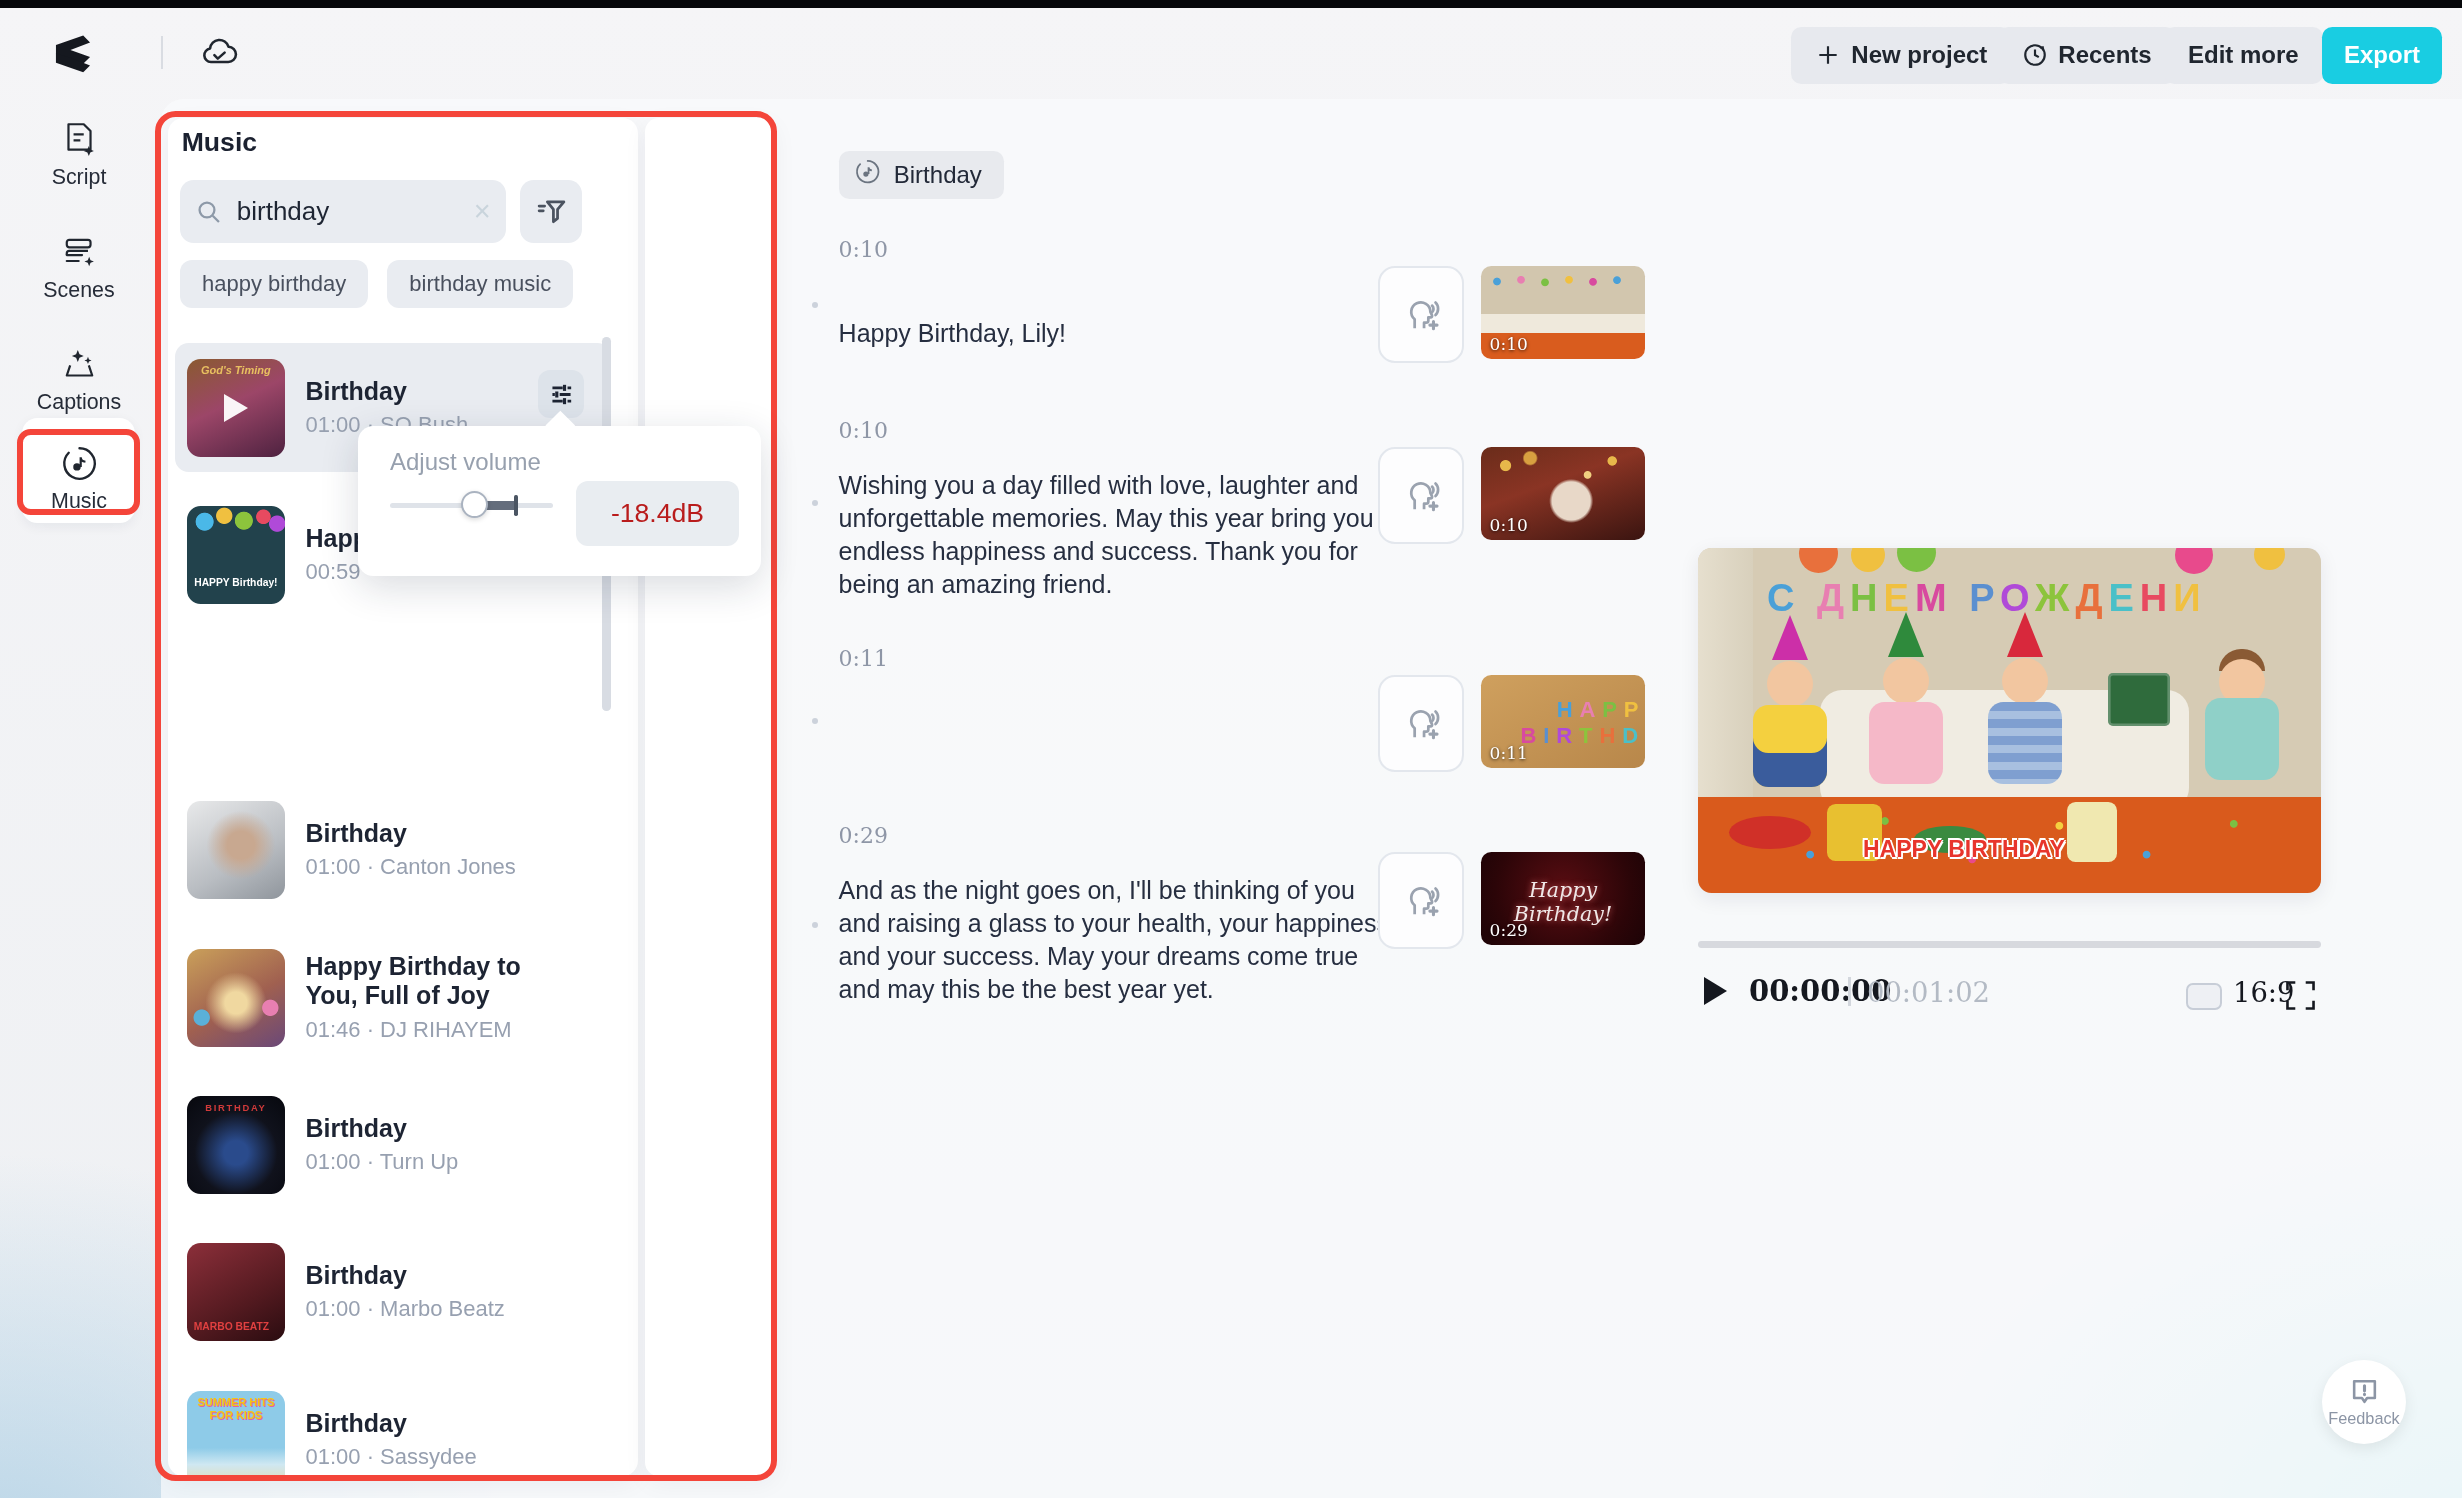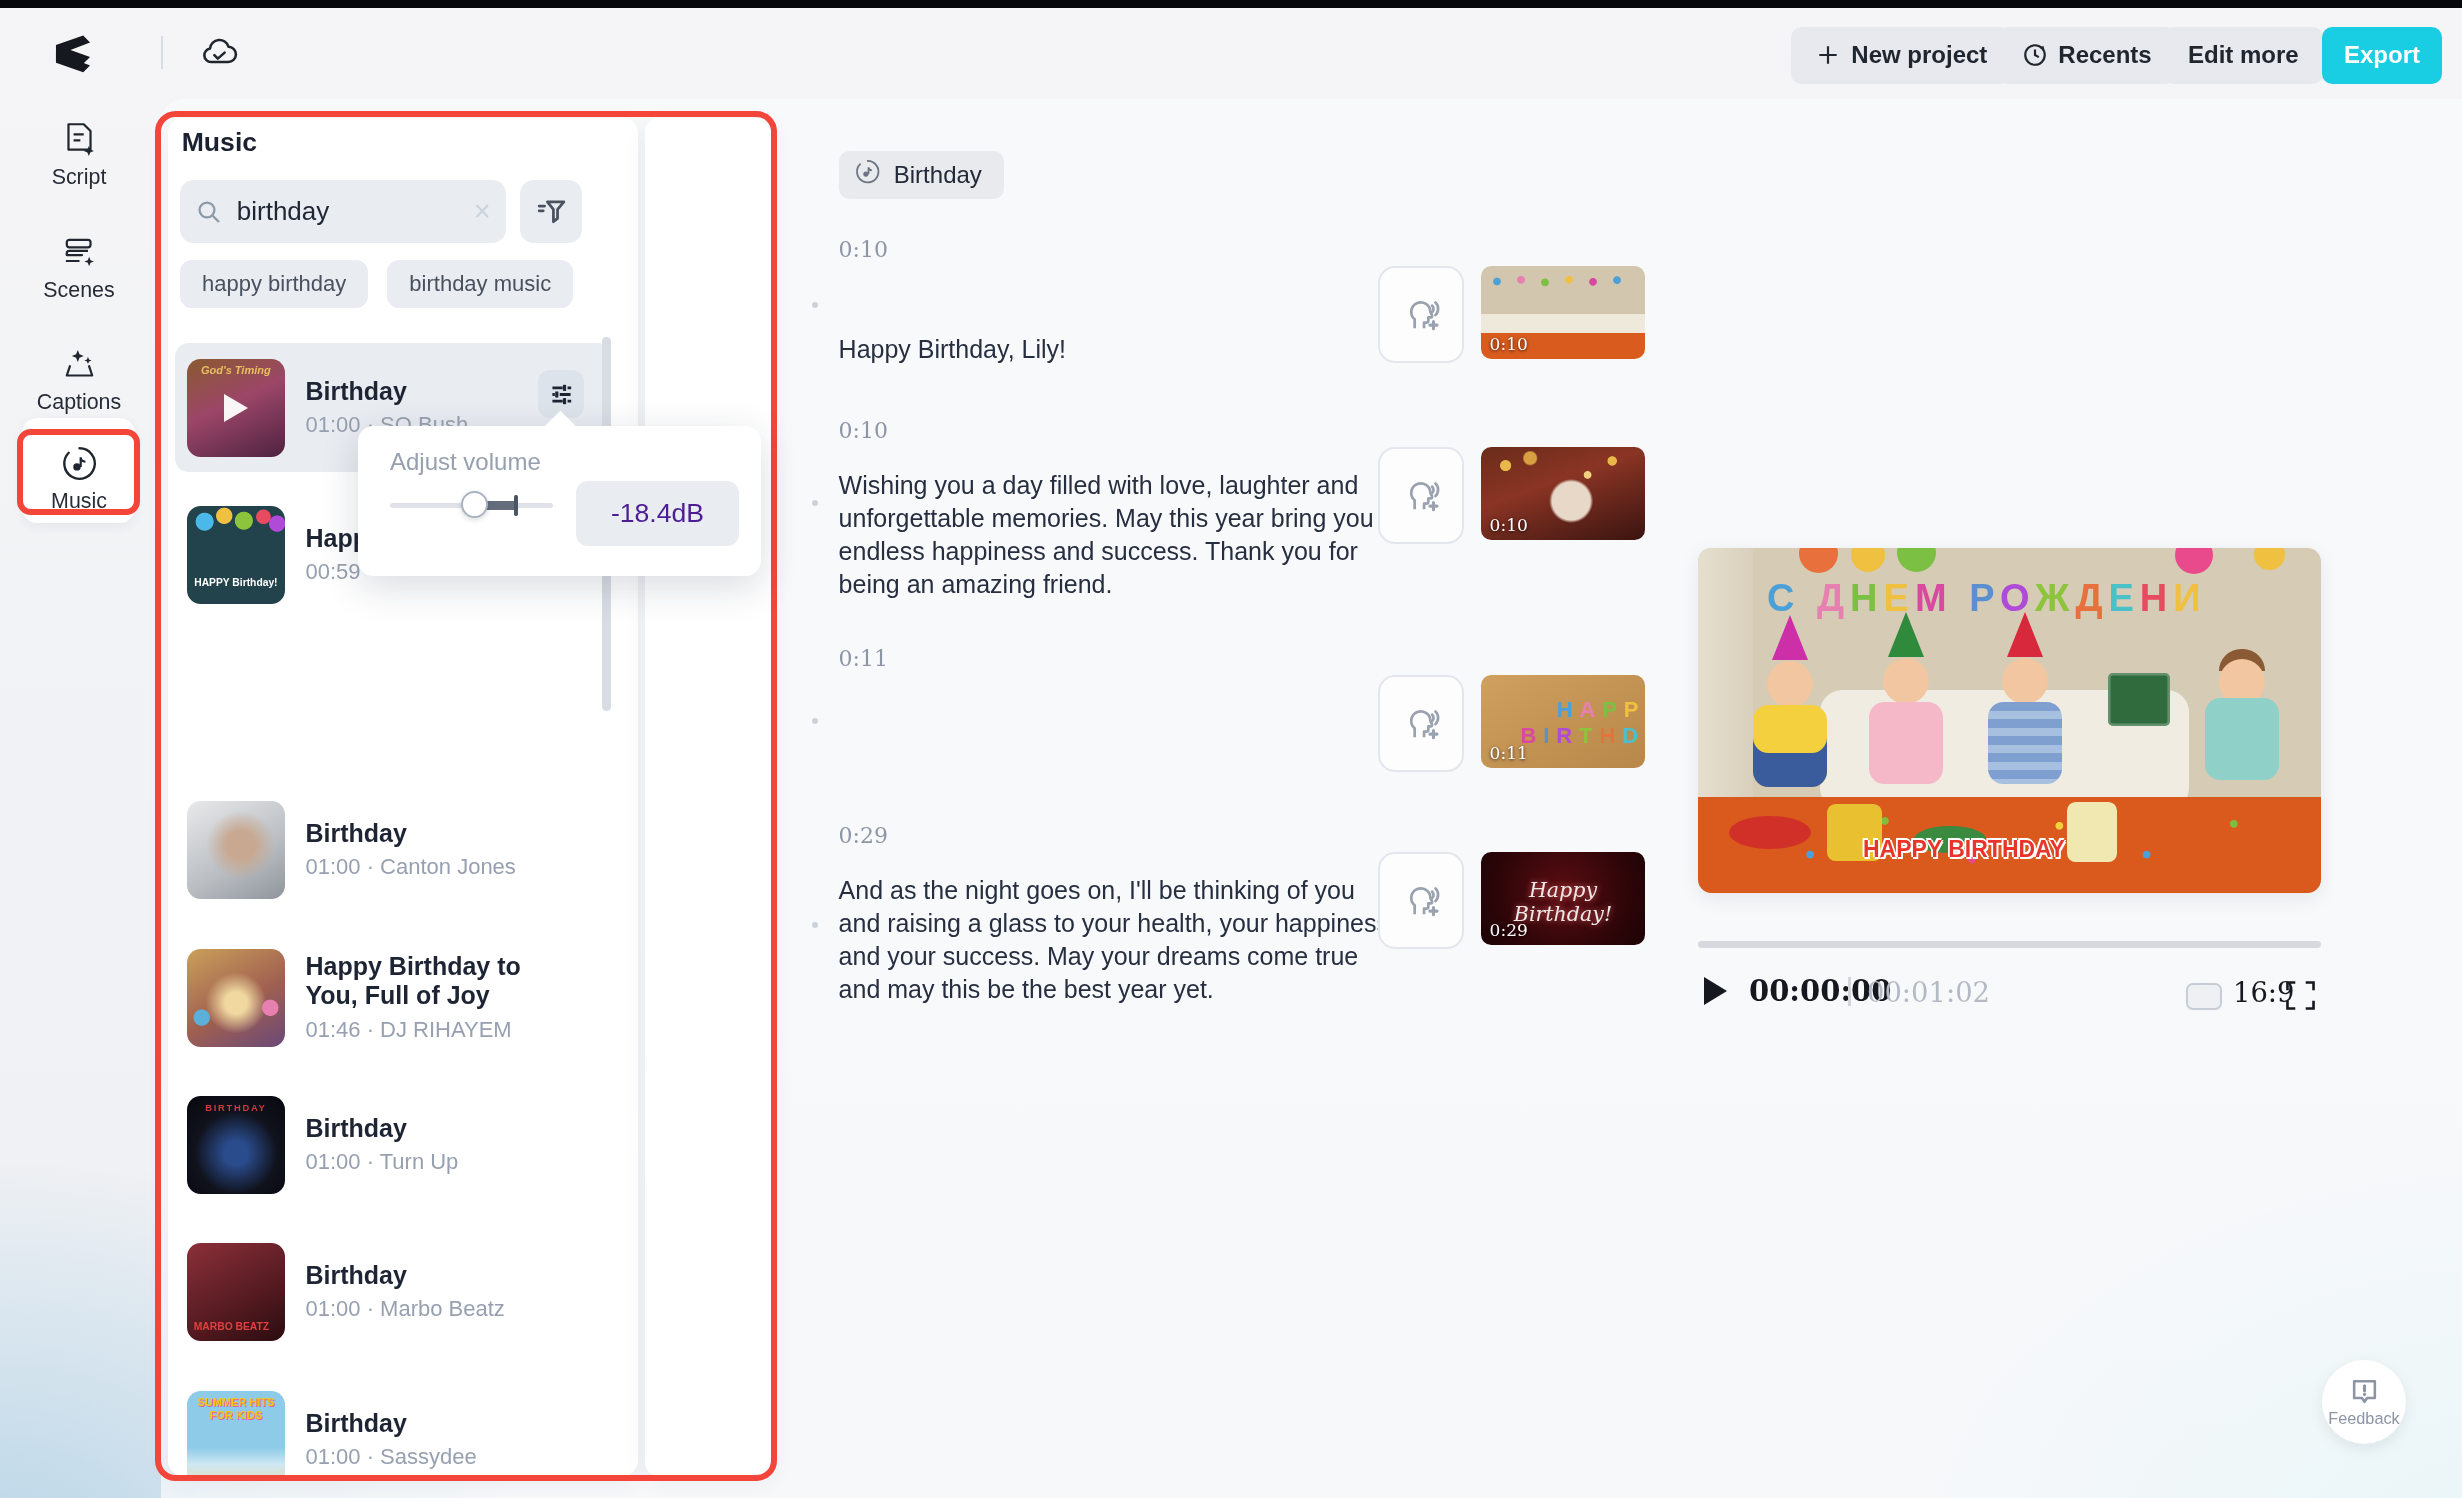--- a/index.html
+++ b/index.html
@@ -79,21 +79,21 @@
   .mp-scroll-thumb{position:absolute;left:434px;top:219px;width:8.6px;height:374px;background:#d8dce3;border-radius:4.3px;}
   .drawer{position:absolute;left:645px;top:118px;width:130px;height:1358px;background:#fff;border-radius:13.7px;box-shadow:0 6.9px 24px rgba(20,30,60,.05);}
   
   .vol-pop{position:absolute;left:358px;top:426px;width:403px;height:150px;background:#fff;border-radius:15.4px;box-shadow:0 10.3px 38px rgba(25,35,60,.16);z-index:60;}
   .vp-arrow{position:absolute;left:550px;top:415px;width:20.6px;height:20.6px;background:#fff;transform:rotate(45deg);z-index:61;}
   .vp-label{position:absolute;left:32px;top:22px;font-size:24px;color:#97a0ae;}
   .vp-track{position:absolute;left:32px;top:77px;width:163px;height:5.1px;background:#dfe3e9;border-radius:2.6px;}
   .vp-active{position:absolute;left:116px;top:75px;width:43px;height:8.6px;background:#646d7c;border-radius:2.6px;}
   .vp-tick{position:absolute;left:156px;top:69px;width:4.3px;height:20.6px;background:#4b5563;border-radius:1.7px;}
   .vp-thumb{position:absolute;left:103px;top:65px;width:27.4px;height:27.4px;background:#fff;border:2.6px solid #aab3c0;border-radius:50%;box-sizing:border-box;box-shadow:0 1.7px 5.1px rgba(0,0,0,.15);cursor:pointer;}
-  .vp-value{position:absolute;left:218px;top:55px;width:163px;height:65px;background:#e9edf1;border-radius:12px;display:flex;align-items:center;justify-content:center;font-size:26.6px;color:#4c1d95;}
+  .vp-value{position:absolute;left:218px;top:55px;width:163px;height:65px;background:#e9edf1;border-radius:12px;display:flex;align-items:center;justify-content:center;font-size:26.6px;color:#b91c1c;}
   
   .chip-music{position:absolute;left:839px;top:151px;height:48px;background:#e8eaee;border-radius:10.3px;display:flex;align-items:center;gap:12px;padding:0 22px 0 15.4px;font-size:24px;color:#222938;cursor:pointer;}
   .chip-music .ic{color:#6b7480;}
   .segment{position:absolute;left:812px;width:849px;}
   .seg-time{margin-left:26.6px;font-family:"DejaVu Serif",serif;font-size:22px;color:#8e96a6;}
   .seg-dot{position:absolute;left:0;width:6px;height:6px;border-radius:50%;background:#ccd2db;}
   .seg-text{margin-left:26.6px;width:556px;font-size:25px;line-height:33px;color:#262e40;}
   .voice-btn{position:absolute;left:566px;top:29px;width:86px;height:97px;background:#fdfdfe;border:2.6px solid #e3e7ed;border-radius:17px;box-sizing:border-box;display:flex;align-items:center;justify-content:center;color:#9aa2af;cursor:pointer;}
   .thumb{position:absolute;left:669px;top:29px;width:164px;height:93px;border-radius:10.3px;overflow:hidden;}
   .badge{position:absolute;left:8.6px;bottom:5.1px;font-family:"DejaVu Serif",serif;font-size:17px;color:#fff;text-shadow:0 0.9px 3.4px rgba(0,0,0,.85);}
@@ -359,21 +359,21 @@
         <circle cx="20" cy="27" r="4.4" fill="currentColor" stroke="none"></circle>
         <path d="M24.4 27V15.5c0 3 2.4 5 5.6 5.4"></path>
       </svg>
     </span>
     <span>Birthday</span>
   </div>
 
   <div class="segment" style="top:237px">
     <div class="seg-time">0:10</div>
     <div class="seg-dot" style="top:65px"></div>
-    <div class="seg-text" style="margin-top:71px">Happy Birthday, Lily!</div>
+    <div class="seg-text" style="margin-top:55px">Happy Birthday, Lily!</div>
     <div class="voice-btn">
       <svg width="41" height="41" viewBox="0 0 24 24" fill="none" stroke="currentColor" stroke-width="1.6">
         <path d="M13.5 20v-3.2h1.2a1.3 1.3 0 0 0 1.3-1.3v-1.8h1.3c.7 0 1.1-.7.8-1.3l-.9-1.9A5.6 5.6 0 1 0 8 14.8V20" stroke-linejoin="round"></path>
         <path d="M18.2 6.8c1.1 1 1.1 2.9 0 3.9M20.2 5c2 1.8 2 5.4 0 7.3" stroke-linecap="round"></path>
         <path d="M16.9 18.2h4.2M19 16.1v4.2" stroke-width="1.8" stroke-linecap="round"></path>
       </svg>
     </div>
     <div class="thumb t0">
       <span class="mini-dots"></span>
       <span class="badge">0:10</span>

